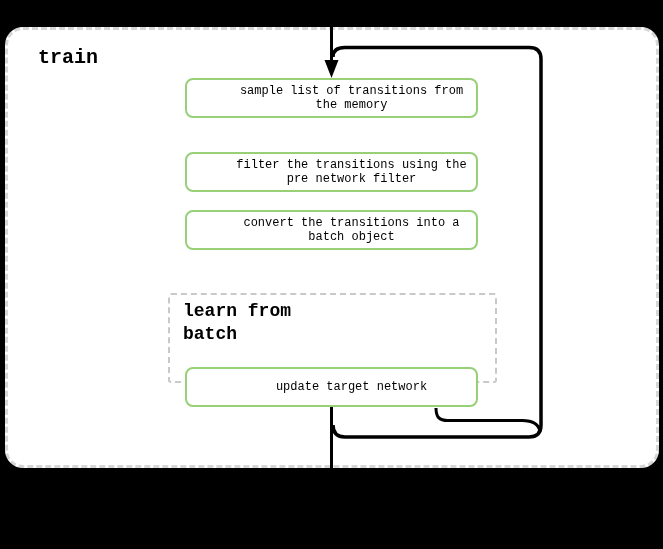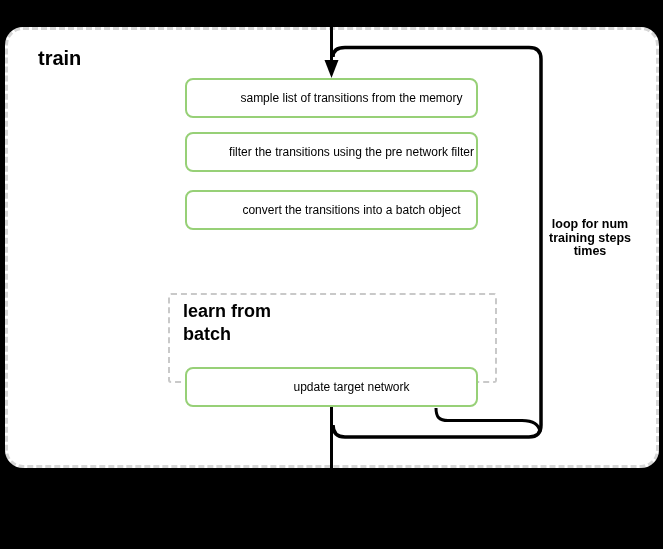--- a/index.html
+++ b/index.html
@@ -8,21 +8,21 @@
     --learn-border:#c9c9c9;
     --line:#000000;
     --background:#000000;
     --surface:#ffffff;
     --text:#000000;
   }
   html,body{margin:0;padding:0;background:var(--background);}
   .stage{
     position:relative;width:663px;height:497px;overflow:hidden;
     background:var(--background);
-    font-family:Liberation Sans, sans-serif;
+    font-family:Liberation Mono, monospace;
     color:var(--text);
   }
   .frame{
     position:absolute;left:5px;top:27px;width:654px;height:441px;
     box-sizing:border-box;background:var(--surface);
     border:3px dashed var(--frame-border);border-radius:18px;
     z-index:1;
   }
   .frame-title{
     position:absolute;left:38px;top:46px;z-index:4;
@@ -36,22 +36,22 @@
   .step{
     position:absolute;left:185px;width:293px;height:40px;
     box-sizing:border-box;background:var(--surface);
     border:2px solid var(--step-border);border-radius:8px;
     display:flex;align-items:center;justify-content:center;
     font-size:12px;line-height:14px;text-align:center;
     z-index:3;
     padding-left:40px;
   }
   .step-1{top:78px;}
-  .step-2{top:132px;}
-  .step-3{top:190px;}
+  .step-2{top:152px;}
+  .step-3{top:210px;}
   .step-final{top:367px;}
   .learn-block{
     position:absolute;left:168px;top:257px;width:329px;height:90px;
     box-sizing:border-box;background:var(--surface);
     border:2px dashed var(--learn-border);border-radius:3px;
     padding:5px 13px;z-index:3;
     font-size:18px;font-weight:bold;line-height:23px;
     white-space:pre-line;text-align:left;margin-top:36px;
   }
   .loop-label{
@@ -85,17 +85,14 @@
 
   <div class="step step-2">filter the transitions using the pre network filter</div>
 
   <div class="step step-3">convert the transitions into a batch object</div>
 
   <div class="learn-block">learn from
 batch</div>
 
   <div class="step step-final">update target network</div>
 
-  <div class="loop-label">loop for num
-training steps
-times</div>
 
 </div>
 
 </body></html>

